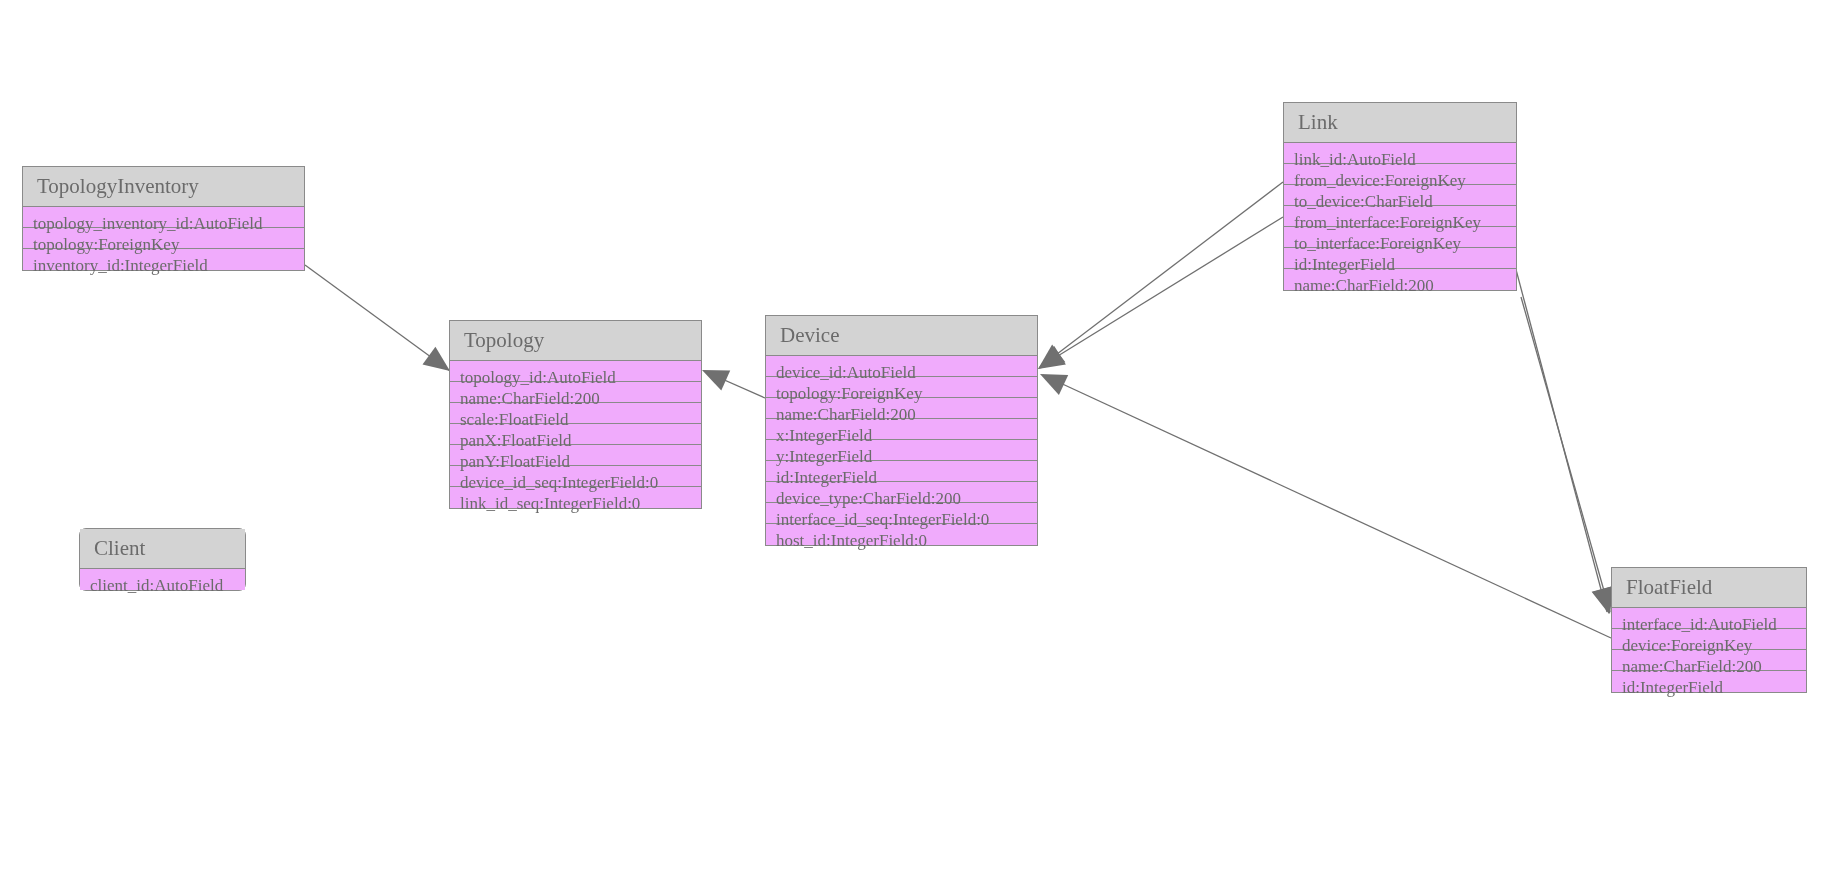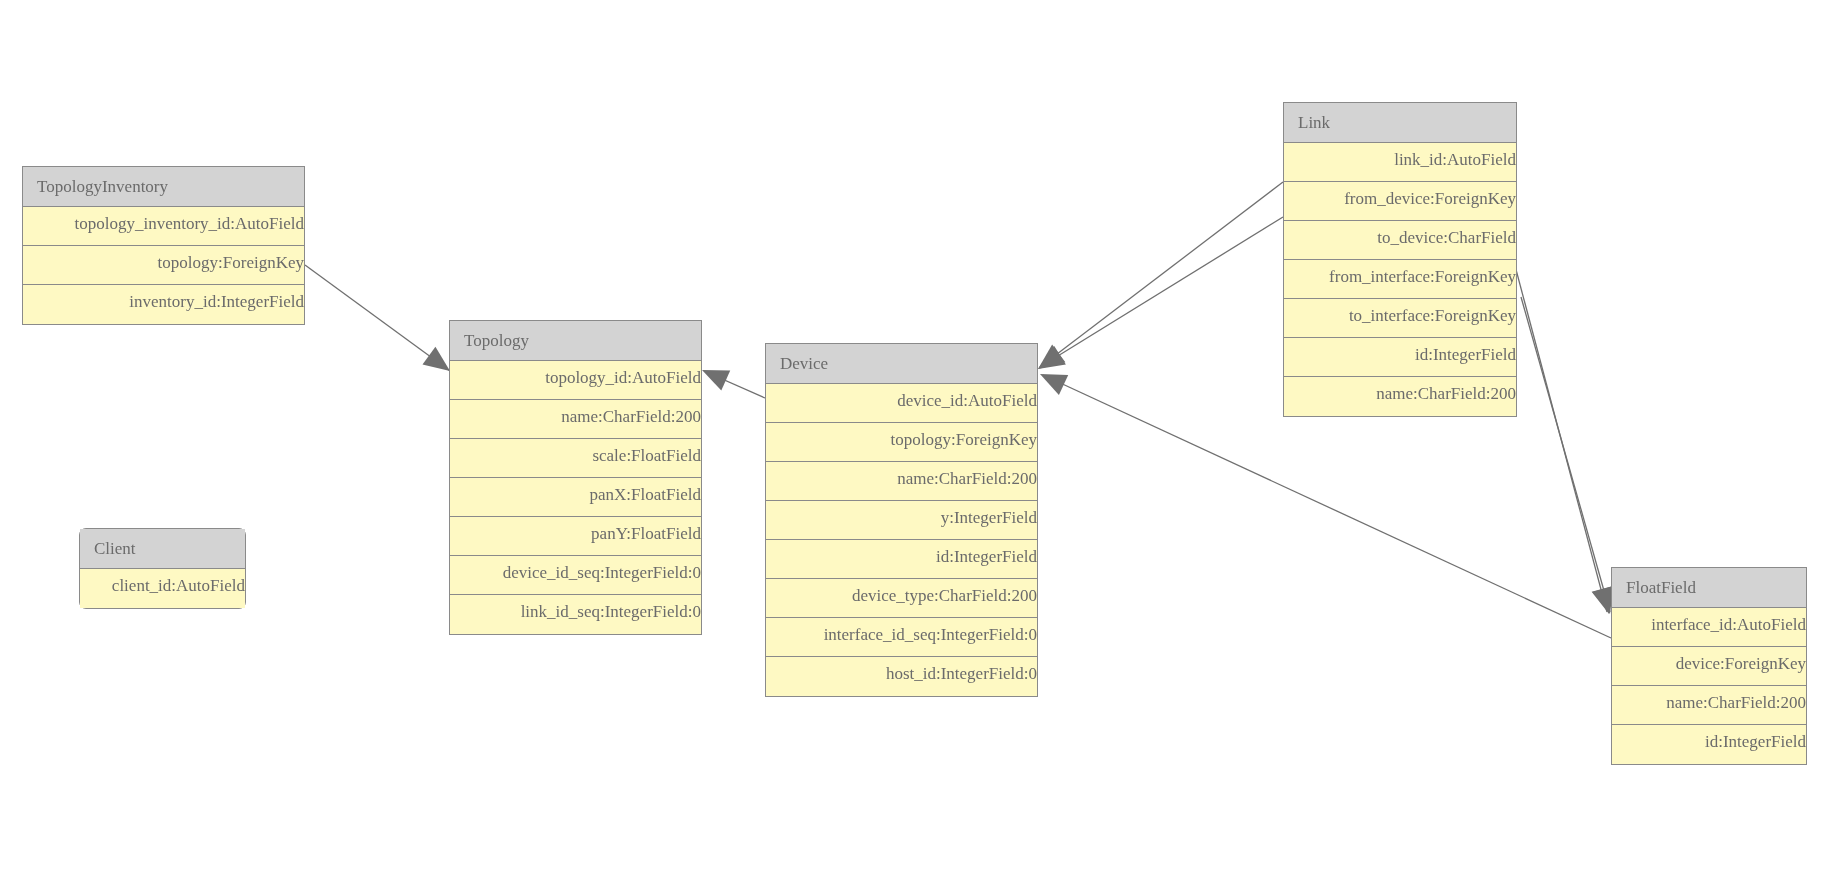--- a/index.html
+++ b/index.html
@@ -30,37 +30,36 @@
     z-index: 2;
     box-sizing: border-box;
     border: 1px solid #8a8a8a;
     background: #ffffff;
   }
   .entity-header {
     box-sizing: border-box;
     background: #d3d3d3;
     border-bottom: 1px solid #8a8a8a;
     color: #6b6b6b;
-    font-size: 17px;
+    font-size: 21px;
     line-height: 39px;
     height: 40px;
     padding: 0 0 0 14px;
     white-space: nowrap;
   }
   .entity-field {
     box-sizing: border-box;
-    background: #fef9c3;
+    background: #f0abfc;
     border-bottom: 1px solid #8a8a8a;
     color: #6b6b6b;
     font-size: 17px;
     line-height: 34px;
-    height: 39px;
+    height: 21px;
     padding: 0 0 0 10px;
     white-space: nowrap;
-    text-align: right;
   }
   .entity-field.last {
     border-bottom: none;
   }
 </style>
 </head>
 <body>
 
 <div id="canvas">
 
@@ -109,25 +108,26 @@
       <div class="entity" style="left: 449px; top: 320px; width: 253px;">
         <div class="entity-header">Topology</div>
         <div class="entity-field">topology_id:AutoField</div>
         <div class="entity-field">name:CharField:200</div>
         <div class="entity-field">scale:FloatField</div>
         <div class="entity-field">panX:FloatField</div>
         <div class="entity-field">panY:FloatField</div>
         <div class="entity-field">device_id_seq:IntegerField:0</div>
         <div class="entity-field last">link_id_seq:IntegerField:0</div>
       </div>
-      <div class="entity" style="left: 765px; top: 315px; width: 273px; margin-top: 28px;">
+      <div class="entity" style="left: 765px; top: 315px; width: 273px;">
         <div class="entity-header">Device</div>
         <div class="entity-field">device_id:AutoField</div>
         <div class="entity-field">topology:ForeignKey</div>
         <div class="entity-field">name:CharField:200</div>
+        <div class="entity-field">x:IntegerField</div>
         <div class="entity-field">y:IntegerField</div>
         <div class="entity-field">id:IntegerField</div>
         <div class="entity-field">device_type:CharField:200</div>
         <div class="entity-field">interface_id_seq:IntegerField:0</div>
         <div class="entity-field last">host_id:IntegerField:0</div>
       </div>
       <div class="entity" style="left: 1283px; top: 102px; width: 234px;">
         <div class="entity-header">Link</div>
         <div class="entity-field">link_id:AutoField</div>
         <div class="entity-field">from_device:ForeignKey</div>

